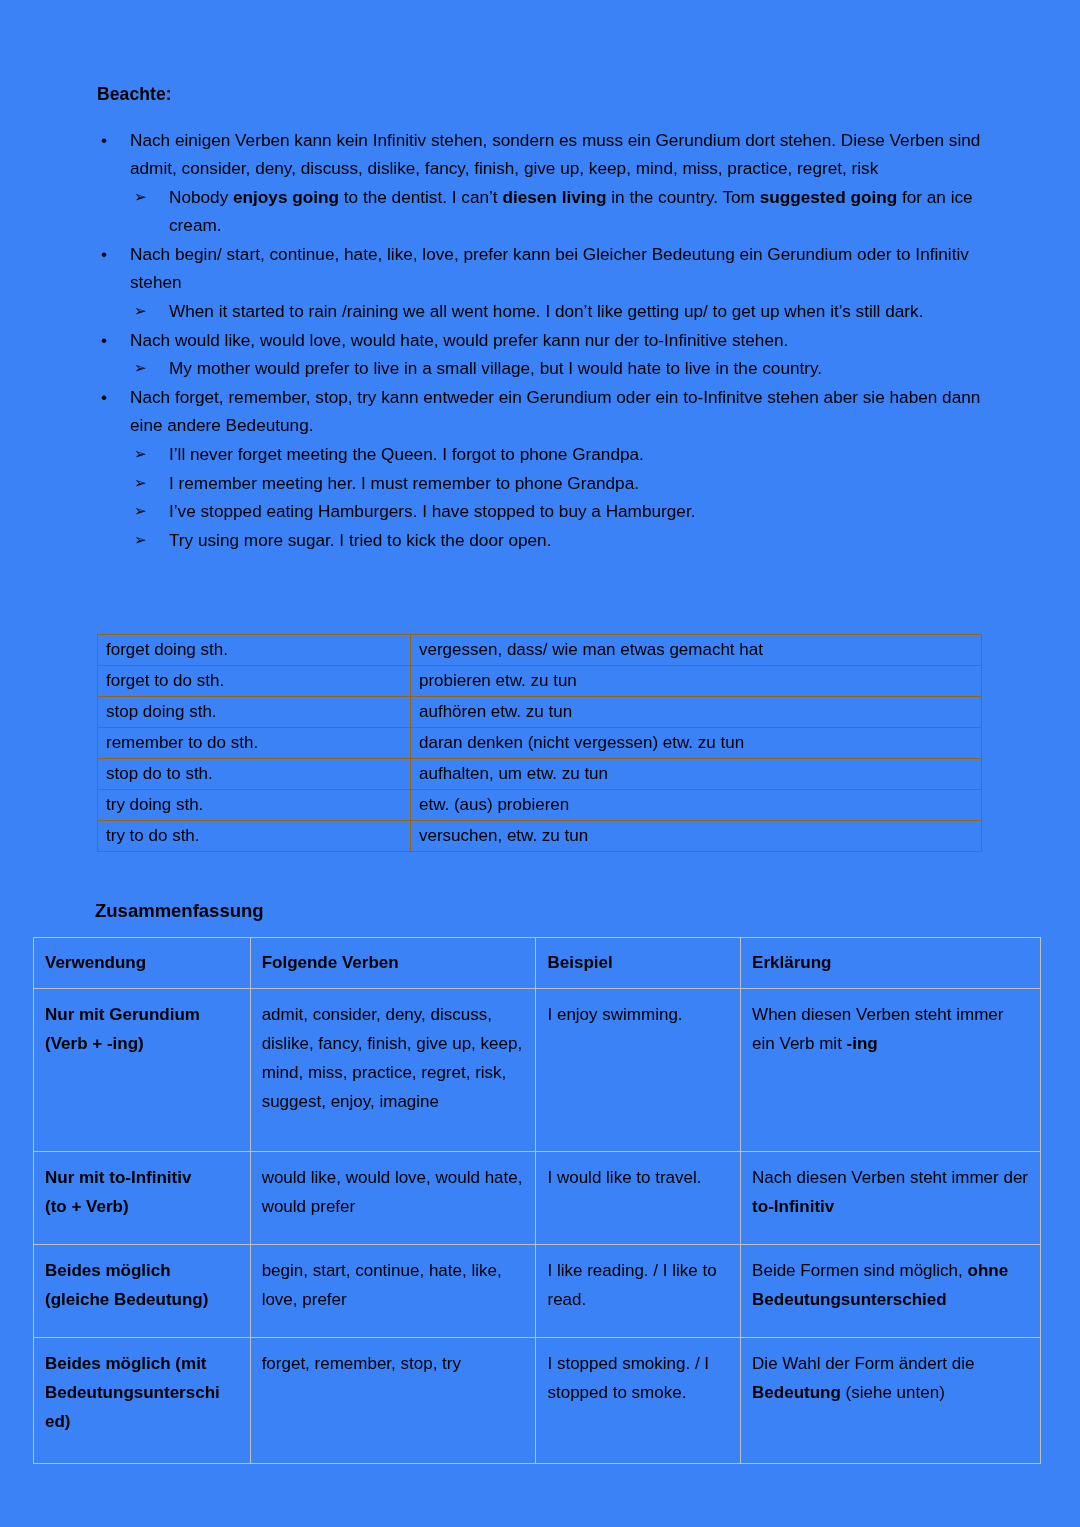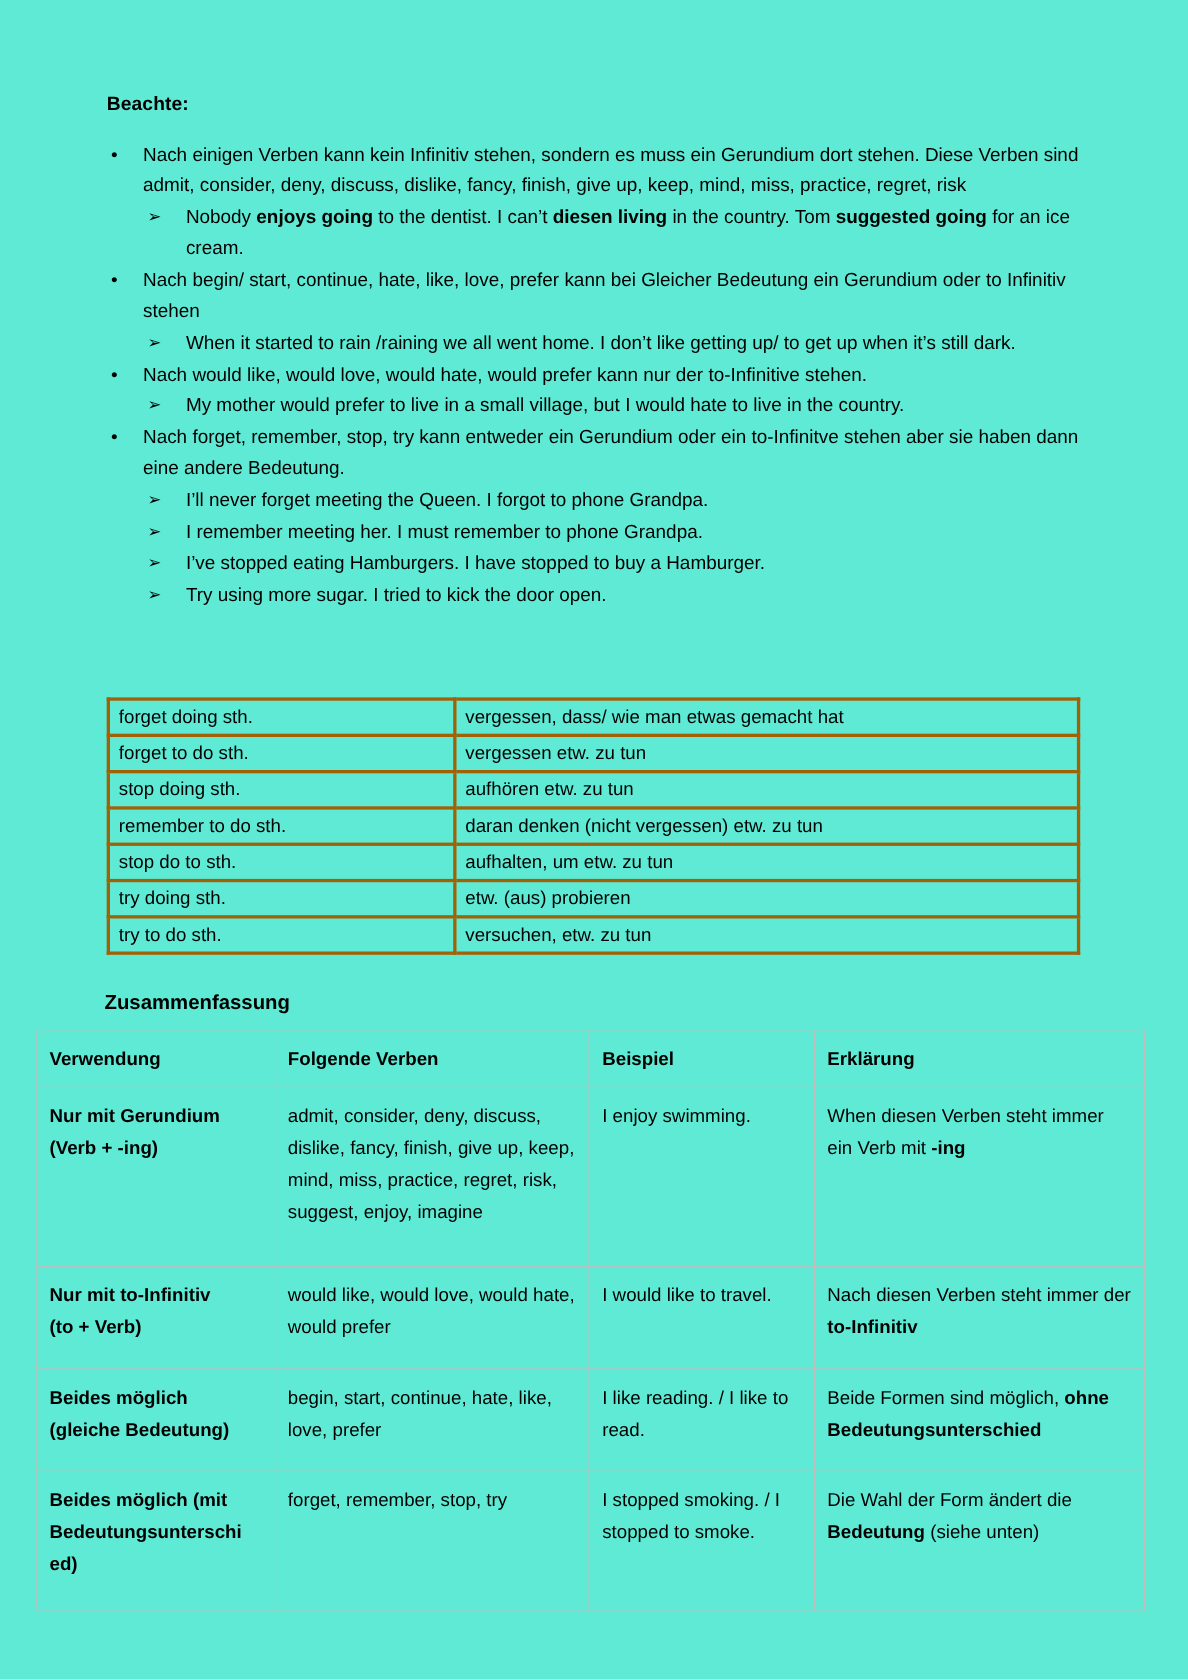--- a/index.html
+++ b/index.html
@@ -13,21 +13,21 @@
     height: 1527px;
     font-family: "Liberation Sans", sans-serif;
     color: #000000;
     -webkit-font-smoothing: antialiased;
   }
   .page {
     position: relative;
     width: 1080px;
     height: 1527px;
     box-sizing: border-box;
-    background: #5eead4;
+    background: #3b82f6;
     overflow: hidden;
   }
 
   
   .notes {
     position: absolute;
     left: 97px;
     top: 86px;
     width: 900px;
   }
@@ -82,21 +82,21 @@
   .table1 {
     position: absolute;
     left: 97px;
     top: 634px;
     width: 885px;
     border-collapse: collapse;
     table-layout: fixed;
     font-size: 17px;
   }
   .table1 td {
-    border: 3px solid #a16207;
+    border: 1px solid #a16207;
     padding: 3px 8px 4px 8px;
     vertical-align: middle;
     line-height: 22px;
     height: 23px;
   }
   .table1 td.c1 { width: 296px; }
 
   
   .heading-zus {
     position: absolute;
@@ -210,21 +210,21 @@
   </div>
 
   <table class="table1">
     <tbody>
       <tr>
         <td class="c1">forget doing sth.</td>
         <td>vergessen, dass/ wie man etwas gemacht hat</td>
       </tr>
       <tr>
         <td class="c1">forget to do sth.</td>
-        <td>vergessen etw. zu tun</td>
+        <td>probieren etw. zu tun</td>
       </tr>
       <tr>
         <td class="c1">stop doing sth.</td>
         <td>aufhören etw. zu tun</td>
       </tr>
       <tr>
         <td class="c1">remember to do sth.</td>
         <td>daran denken (nicht vergessen) etw. zu tun</td>
       </tr>
       <tr>

